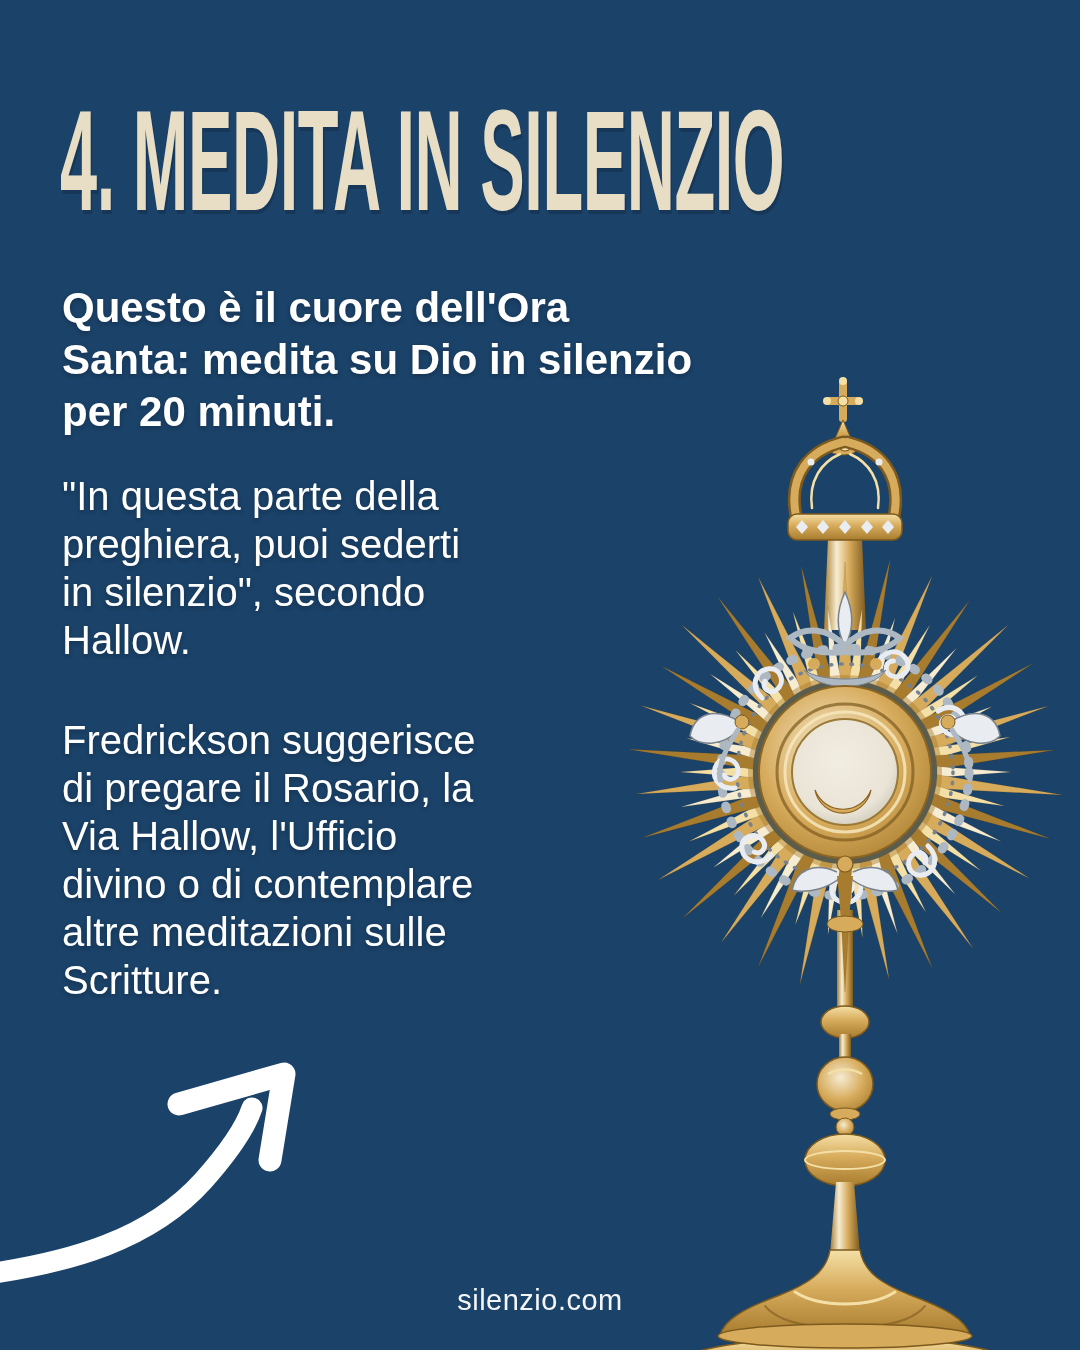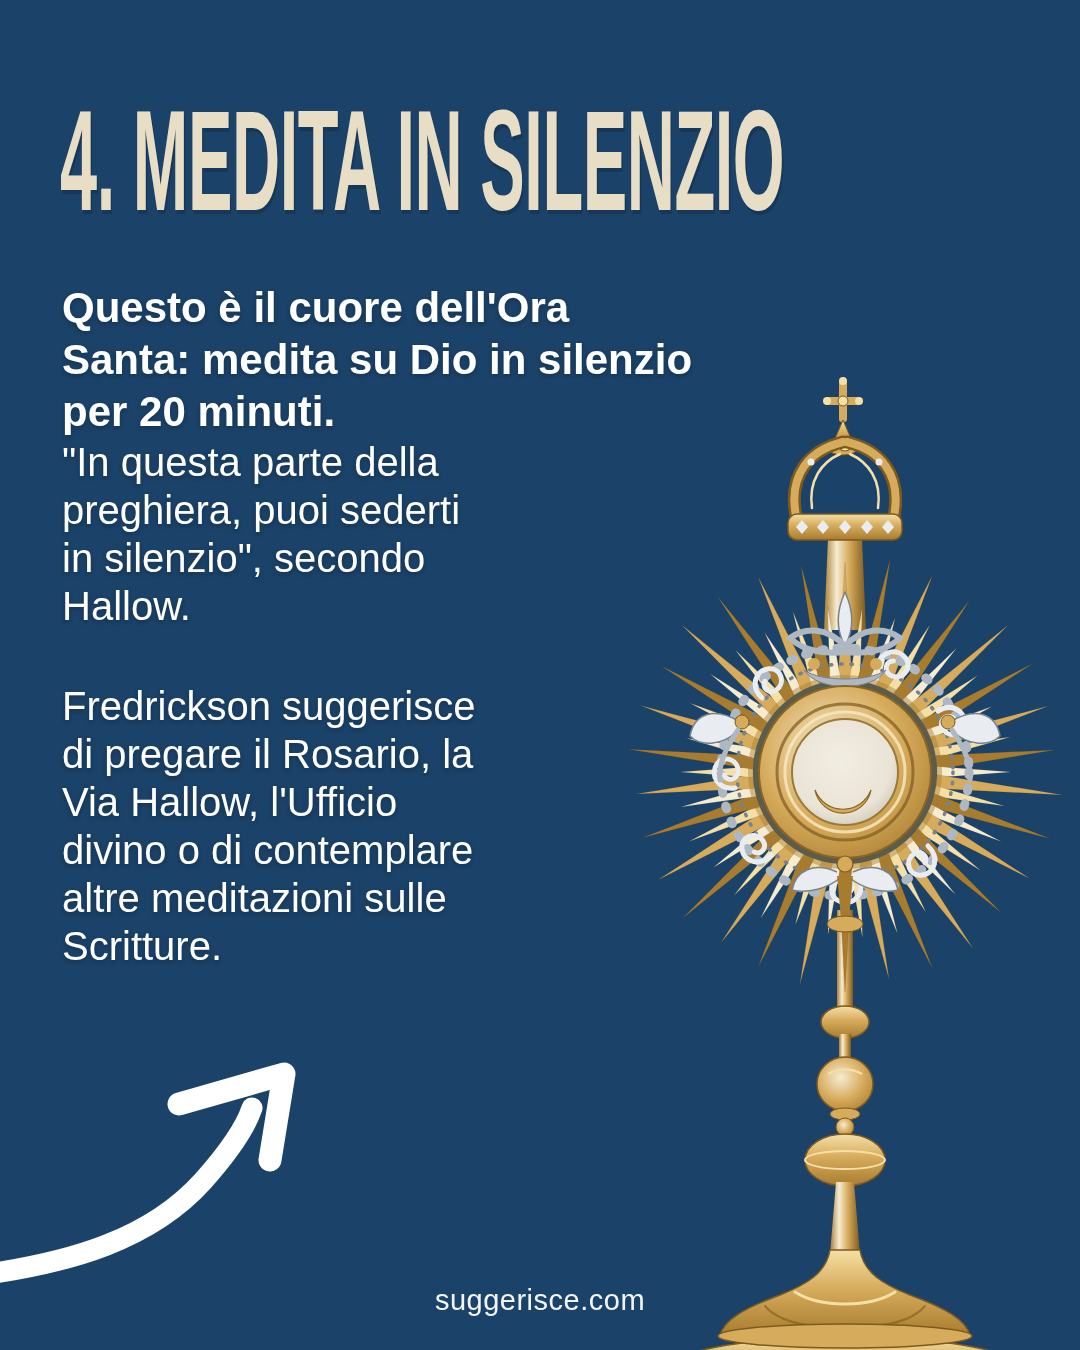--- a/index.html
+++ b/index.html
@@ -22,21 +22,21 @@
   }
   .copy{
     position:absolute;left:62px;top:282px;width:740px;
     color:var(--text-color,#ffffff);
   }
   .copy p{
     margin:0;white-space:pre-line;
     font-size:40px;line-height:48px;font-weight:400;
     text-shadow:0 2px 4px rgba(8,24,42,.35);
   }
-  .copy p.lead{font-size:42px;line-height:52px;font-weight:700;}
+  .copy p.lead{font-size:42px;line-height:52px;font-weight:700;margin-bottom:34px;}
   .copy p.quote{margin-bottom:52px;}
   .monstrance{position:absolute;left:590px;top:370px;width:490px;height:980px;}
   .arrow{position:absolute;left:0;top:1050px;width:300px;height:300px;}
   .footer{
     position:absolute;left:0;top:1283px;width:1080px;
     text-align:center;font-size:29px;line-height:1.2;
     color:var(--footer-color,#f3f5f7);letter-spacing:.5px;
   }
   
   .f-gold-l{fill:var(--ill-gold_light,#f4e0a6)} .f-gold-m{fill:var(--ill-gold_mid,#d7ab5c)}
@@ -271,15 +271,15 @@
     </g>
   </svg>
 
   <svg class="arrow" viewBox="0 0 300 300" xmlns="http://www.w3.org/2000/svg">
     <g fill="none" style="stroke:var(--arrow-color,#ffffff)" stroke-linecap="round" stroke-linejoin="round">
       <path d="M -12 224 C 70 212 150 190 203 131 C 227 104 245 79 252 58" stroke-width="21"></path>
       <polyline points="179,54 284,24 270,110" stroke-width="23"></polyline>
     </g>
   </svg>
 
-  <div class="footer">suggerisce.com</div>
+  <div class="footer">silenzio.com</div>
 
 </div>
 
 </body></html>

